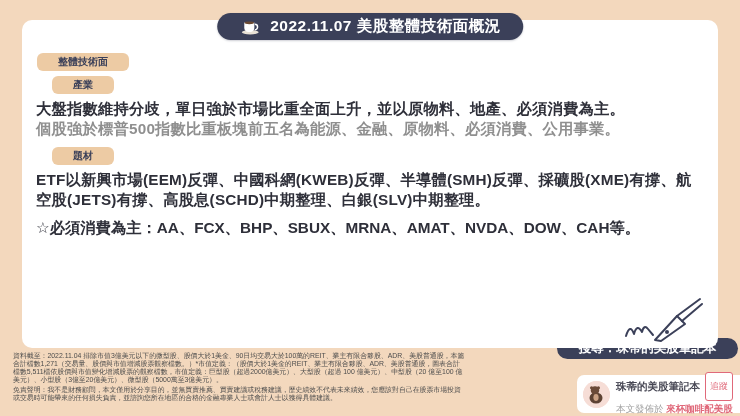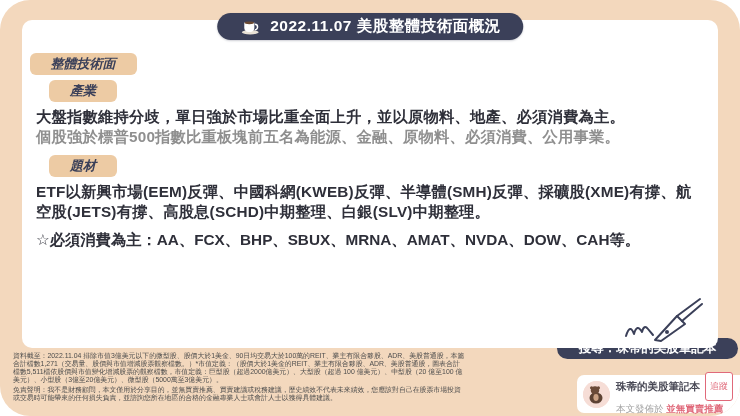--- a/index.html
+++ b/index.html
@@ -1,31 +1,31 @@
 <!DOCTYPE html>
 <html><head>
 <meta charset="utf-8">
 <style>
   html,body{margin:0;padding:0;}
   body{font-family:"Liberation Sans","DejaVu Sans",sans-serif;}
-  .stage{position:relative;width:740px;height:416px;background:#f3d8bd;overflow:hidden;border-radius:30px;}
+  .stage{position:relative;width:740px;height:416px;background:#f3d8bd;overflow:hidden;}
 
   
   .banner{position:absolute;top:13px;left:50%;transform:translateX(-50%);
     height:27px;background:#3b4059;border-radius:14px;display:flex;align-items:center;
     gap:9px;padding:0 22px;z-index:3;box-shadow:0 1px 2px rgba(59,64,89,.25);}
   .banner-title{color:#ffffff;font-size:15.5px;font-weight:700;letter-spacing:.5px;white-space:nowrap;}
 
   
   .card{position:absolute;left:22px;top:20px;width:696px;height:328px;background:#ffffff;
     border-radius:10px;padding:33px 14px 0 14px;box-sizing:border-box;z-index:1;}
 
   .pill-row{width:94px;display:flex;justify-content:center;margin:0 0 5px 0;}
-  .pill{display:inline-block;background:#edcba4;color:#3b4059;font-size:13px;font-weight:700;
-    padding:2px 21px;border-radius:6px;white-space:nowrap;font-style:italic;}
+  .pill{display:inline-block;background:#edcba4;color:#3b4059;font-size:10px;font-weight:700;
+    padding:2px 21px;border-radius:6px;white-space:nowrap;}
   .body{margin:0 0 9px 0;font-size:15.3px;line-height:19.5px;color:#2e2f39;font-weight:600;
     letter-spacing:.2px;max-width:668px;}
   .body.muted{color:#8f8f8f;margin-top:-9px;}
   .section{margin-bottom:3px;}
   .star-line{margin:2px 0 0 0;font-size:15.3px;line-height:19px;color:#2e2f39;font-weight:600;}
 
   
   .signature{position:absolute;right:8px;bottom:2px;width:92px;height:50px;}
 
   
@@ -119,18 +119,18 @@
         <circle cx="15.4" cy="6.8" r="1.6" fill="#6b4a38"></circle>
         <ellipse cx="13" cy="16.5" rx="2.6" ry="3.4" fill="#caa083"></ellipse>
       </svg>
     </div>
     <div class="profile-main">
       <div class="profile-row1">
         <span class="profile-name">珠蒂的美股筆記本</span>
         <span class="follow-btn">追蹤</span>
       </div>
       <div class="profile-row2">
-        <span>本文發佈於 </span><span class="channel">並無買賣推薦</span>
+        <span>本文發佈於 </span><span class="channel">來杯咖啡配美股</span>
       </div>
     </div>
   </div>
 
 </div>
 
 </body></html>

